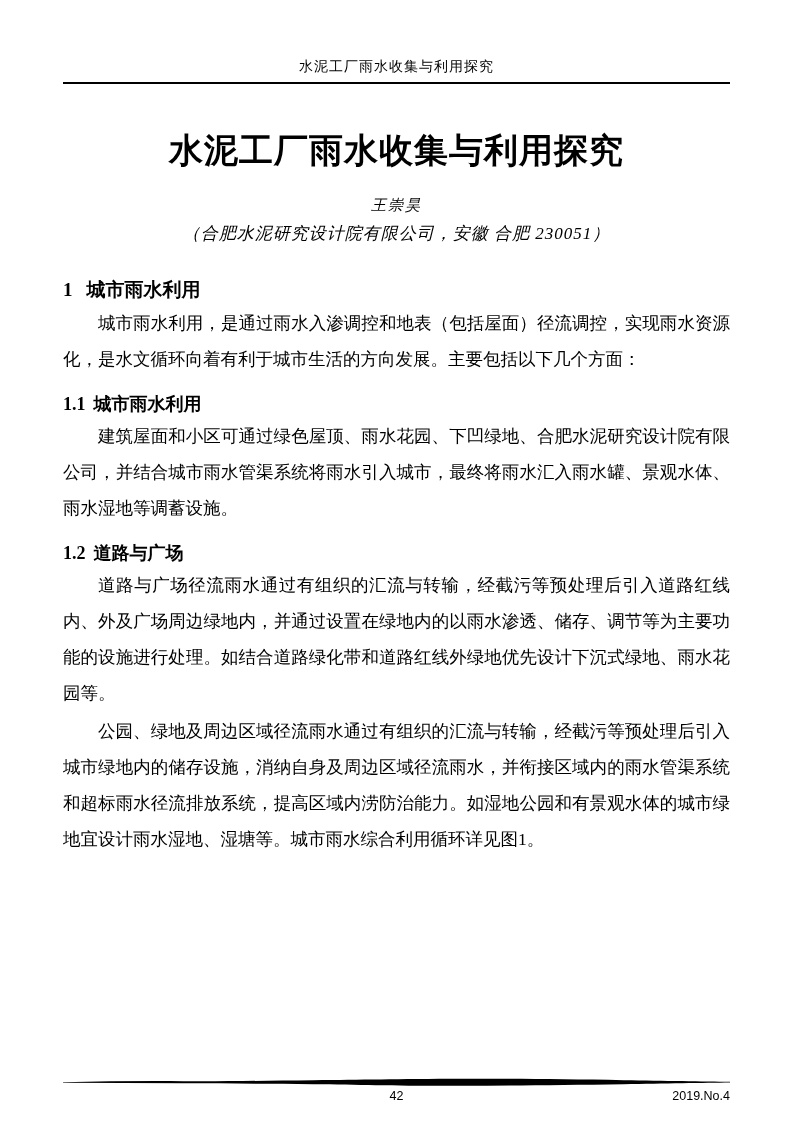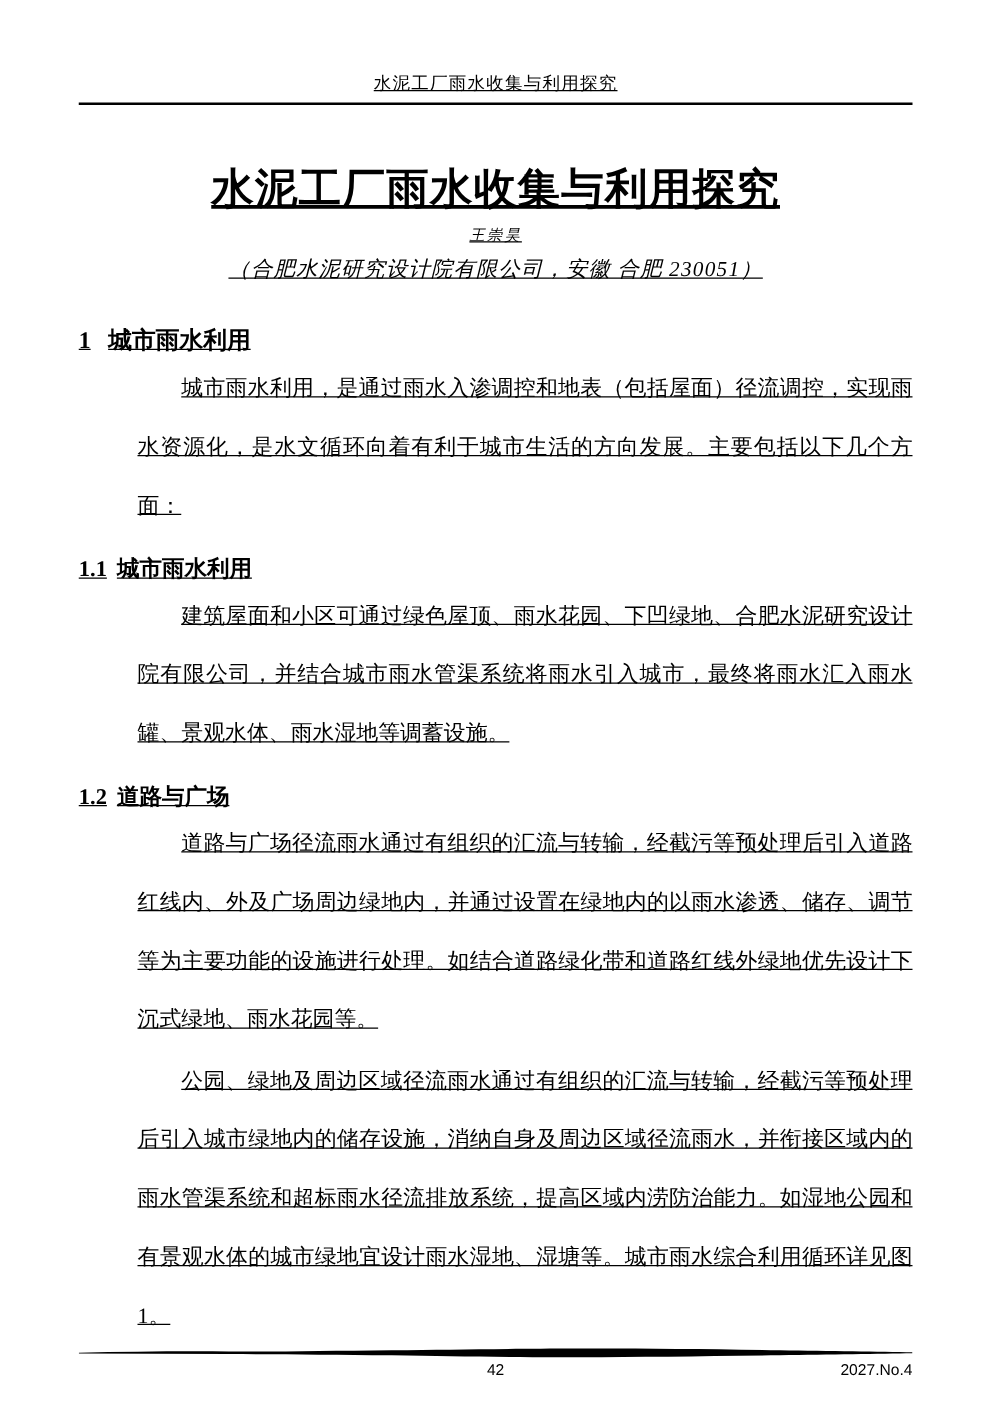--- a/index.html
+++ b/index.html
@@ -9,21 +9,20 @@
     font-family: "Liberation Serif", "DejaVu Serif", serif;
     color: #000;
     position: relative;
     overflow: hidden;
   }
   .page {
     width: 793px; height: 1122px;
     padding: 0 63px;
     position: relative;
     background: #fff;
-    text-decoration: underline;
   }
   
   .running-head {
     padding-top: 58px;
     text-align: center;
     font-size: 14px;
     letter-spacing: 1px;
     border-bottom: 2px solid #000;
     padding-bottom: 6px;
   }
@@ -31,23 +30,23 @@
   .article-title {
     margin-top: 44px;
     text-align: center;
     font-family: "Liberation Sans", "DejaVu Sans", sans-serif;
     font-weight: 600;
     font-size: 34px;
     letter-spacing: 1px;
   }
   
   .author-line {
-    margin-top: 6px;
+    margin-top: 22px;
     text-align: center;
-    font-size: 12px;
+    font-size: 15px;
     font-style: italic;
     letter-spacing: 2px;
   }
   .affiliation-line {
     margin-top: 7px;
     text-align: center;
     font-size: 17px;
     font-style: italic;
     letter-spacing: 1px;
   }
@@ -63,25 +62,24 @@
     margin-top: 15px;
     margin-bottom: 2px;
     font-family: "Liberation Sans", "DejaVu Sans", sans-serif;
     font-weight: bold;
     font-size: 18px;
   }
   .h2 .sec-num { margin-right: 8px; font-family: "Liberation Serif", serif; }
   
   .para {
     font-size: 17.5px;
-    line-height: 47px;
+    line-height: 36px;
     text-align: justify;
     text-indent: 2em;
     margin-top: 2px;
-    margin-left: 47px;
   }
   
   .footer {
     position: absolute;
     left: 63px; right: 63px;
     top: 1078px;
   }
   .footer-rule { display: block; width: 100%; height: 9px; }
   .footer-text {
     position: relative;
@@ -135,17 +133,17 @@
         C 600,2.8 640,3.4 666,3.8
         L 666,4.6
         C 640,5.0 600,5.6 560,6.2
         C 500,7.0 450,7.6 400,7.8
         C 330,8.0 300,6.8 250,6.2
         C 200,5.8 160,5.4 120,5.2
         C 80,5.0 40,4.9 0,4.8 Z"></path>
     </svg>
     <div class="footer-text">
       <span class="footer-page">42</span>
-      <span class="footer-issue">2027.No.4</span>
+      <span class="footer-issue">2019.No.4</span>
     </div>
   </div>
 
 </div>
 
 </body></html>

